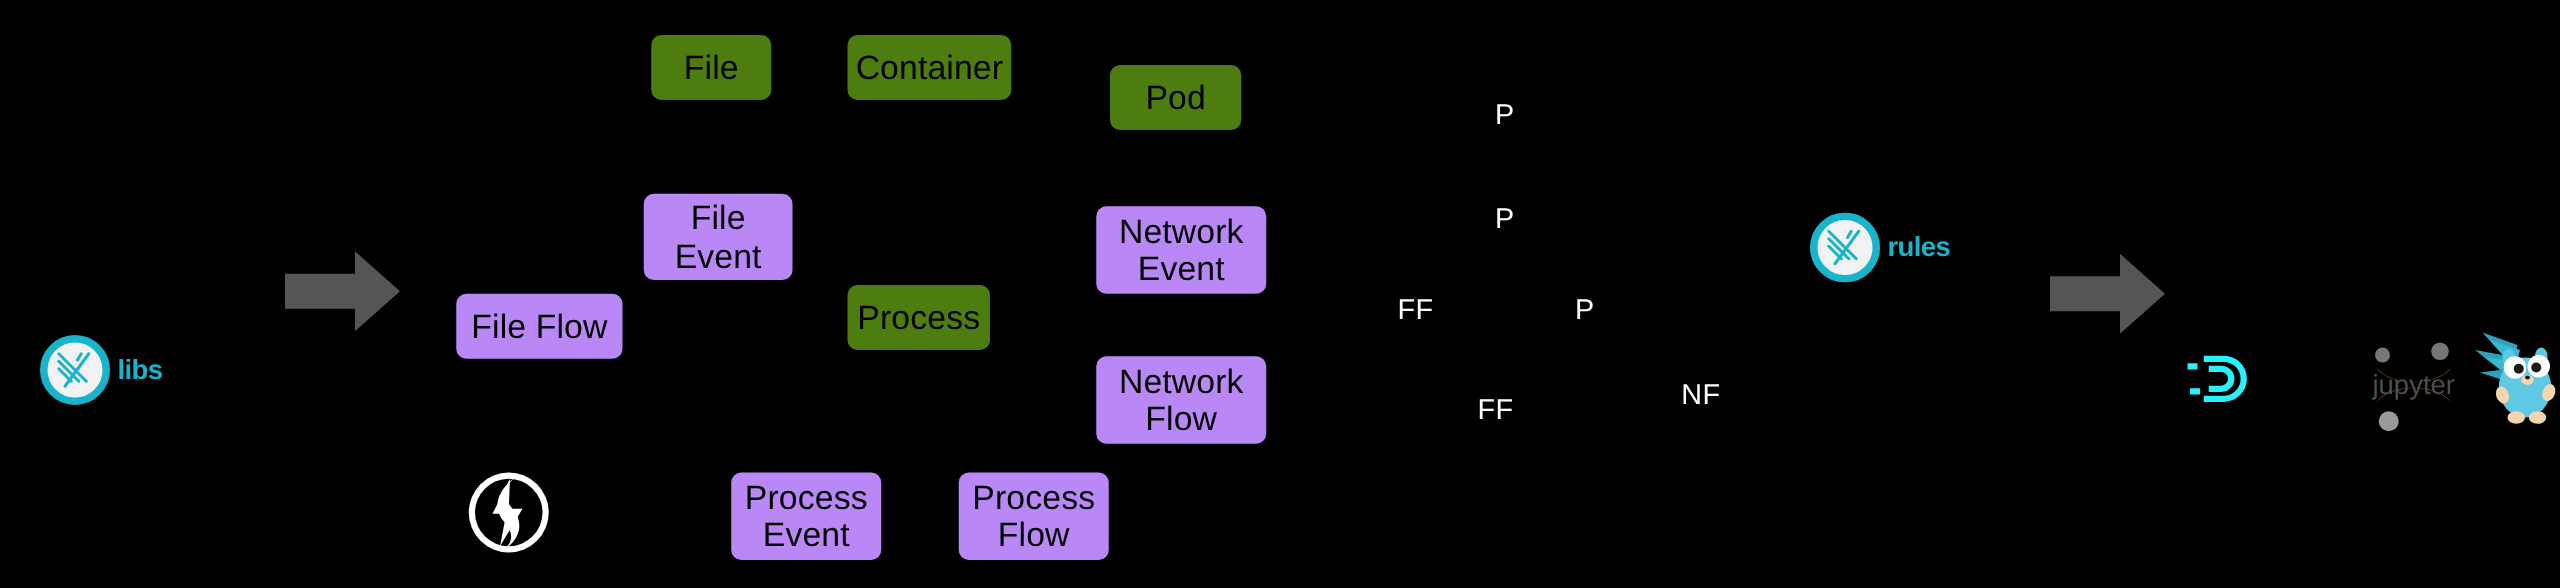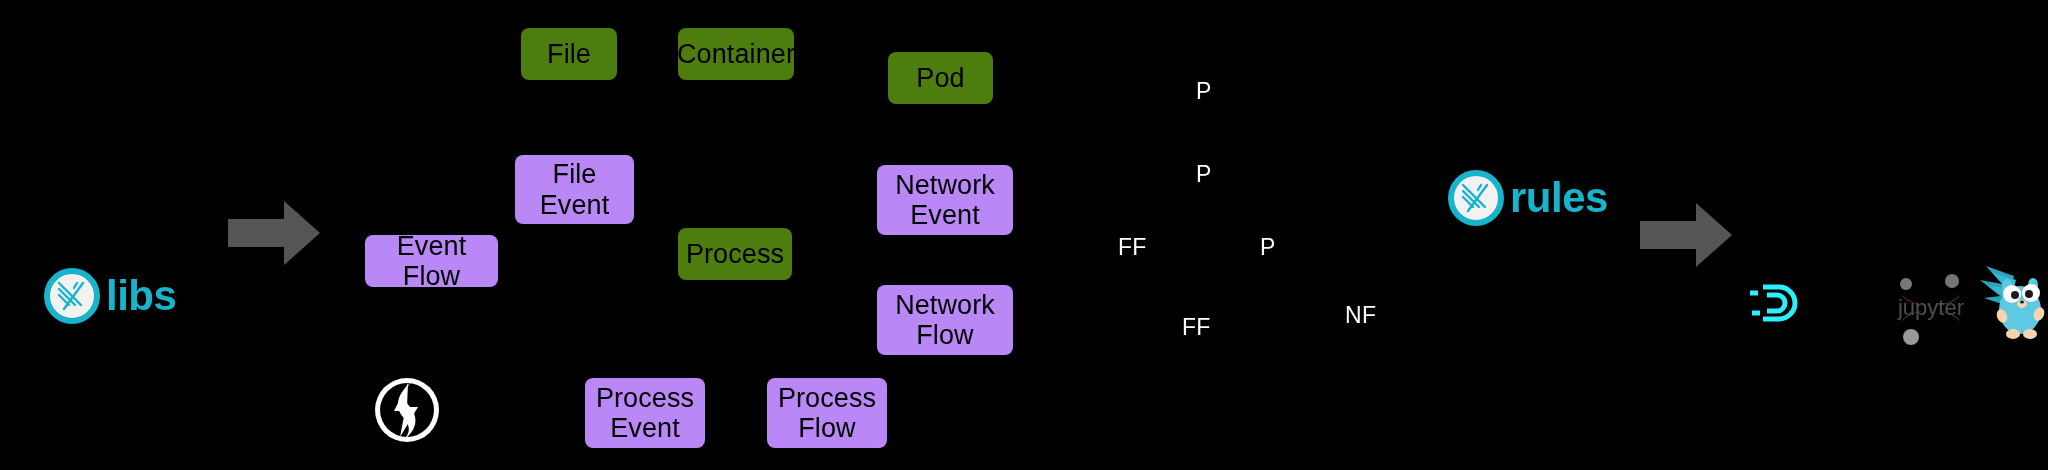--- a/index.html
+++ b/index.html
@@ -40,34 +40,34 @@
 
   
   .arrow{position:absolute;}
 
   
   .logo-lockup{position:absolute;display:flex;align-items:center;}
   .logo-mark{position:relative;flex:0 0 auto;}
   .logo-word{
     color:#17b4cc;
     font-weight:700;
-    font-size:42px;
+    font-size:22px;
     letter-spacing:-0.5px;
     margin-left:6px;
     line-height:1;
   }
   .sf-logo{position:absolute;}
   .img-logo{position:absolute;}
 </style>
 </head>
 <body>
 
 <div id="stage">
 
-  <div class="logo-lockup" style="left:44px; top:268px;">
+  <div class="logo-lockup" style="left:32px; top:268px;">
     <div class="logo-mark" style="width:56px;height:56px;">
       <svg width="56" height="56" viewBox="0 0 56 56" aria-hidden="true">
         <circle cx="28" cy="28" r="25" fill="#f2f2f2" stroke="#17b4cc" stroke-width="6"></circle>
         <g stroke="#17b4cc" stroke-width="2.4" stroke-linecap="round" fill="none">
           <path d="M15 15 L37 37"></path>
           <path d="M15 21 L31 37"></path>
           <path d="M15 27 L25 37"></path>
           <path d="M39 15 L20 41"></path>
           <path d="M33 15 L30 20"></path>
         </g>
@@ -77,29 +77,29 @@
   </div>
 
   <div class="arrow" style="left:228px; top:198px; width:92px; height:70px;">
     <svg width="92" height="70" viewBox="0 0 92 70" aria-hidden="true">
       <polygon points="0,21 56,21 56,3 92,35 56,67 56,49 0,49" fill="#555555"></polygon>
     </svg>
   </div>
 
   <div class="box green" style="left:521px; top:28px; width:96px; height:52px;">File</div>
 
-  <div class="box green" style="left:678px; top:28px; width:116px; height:52px;">Container</div>
+  <div class="box green" style="left:678px; top:28px; width:131px; height:52px;">Container</div>
 
   <div class="box green" style="left:888px; top:28px; width:105px; height:52px;margin-top:24px;">Pod</div>
 
   <div class="box green" style="left:678px; top:228px; width:114px; height:52px;">Process</div>
 
   <div class="box purple" style="left:515px; top:155px; width:119px; height:69px;">File Event</div>
 
-  <div class="box purple" style="left:365px; top:235px; width:133px; height:52px;">Event Flow</div>
+  <div class="box purple" style="left:365px; top:235px; width:133px; height:52px;">File Flow</div>
 
   <div class="box purple" style="left:877px; top:165px; width:136px; height:70px;">Network
 Event</div>
 
   <div class="box purple" style="left:877px; top:285px; width:136px; height:70px;">Network
 Flow</div>
 
   <div class="box purple" style="left:585px; top:378px; width:120px; height:70px;">Process
 Event</div>
 

